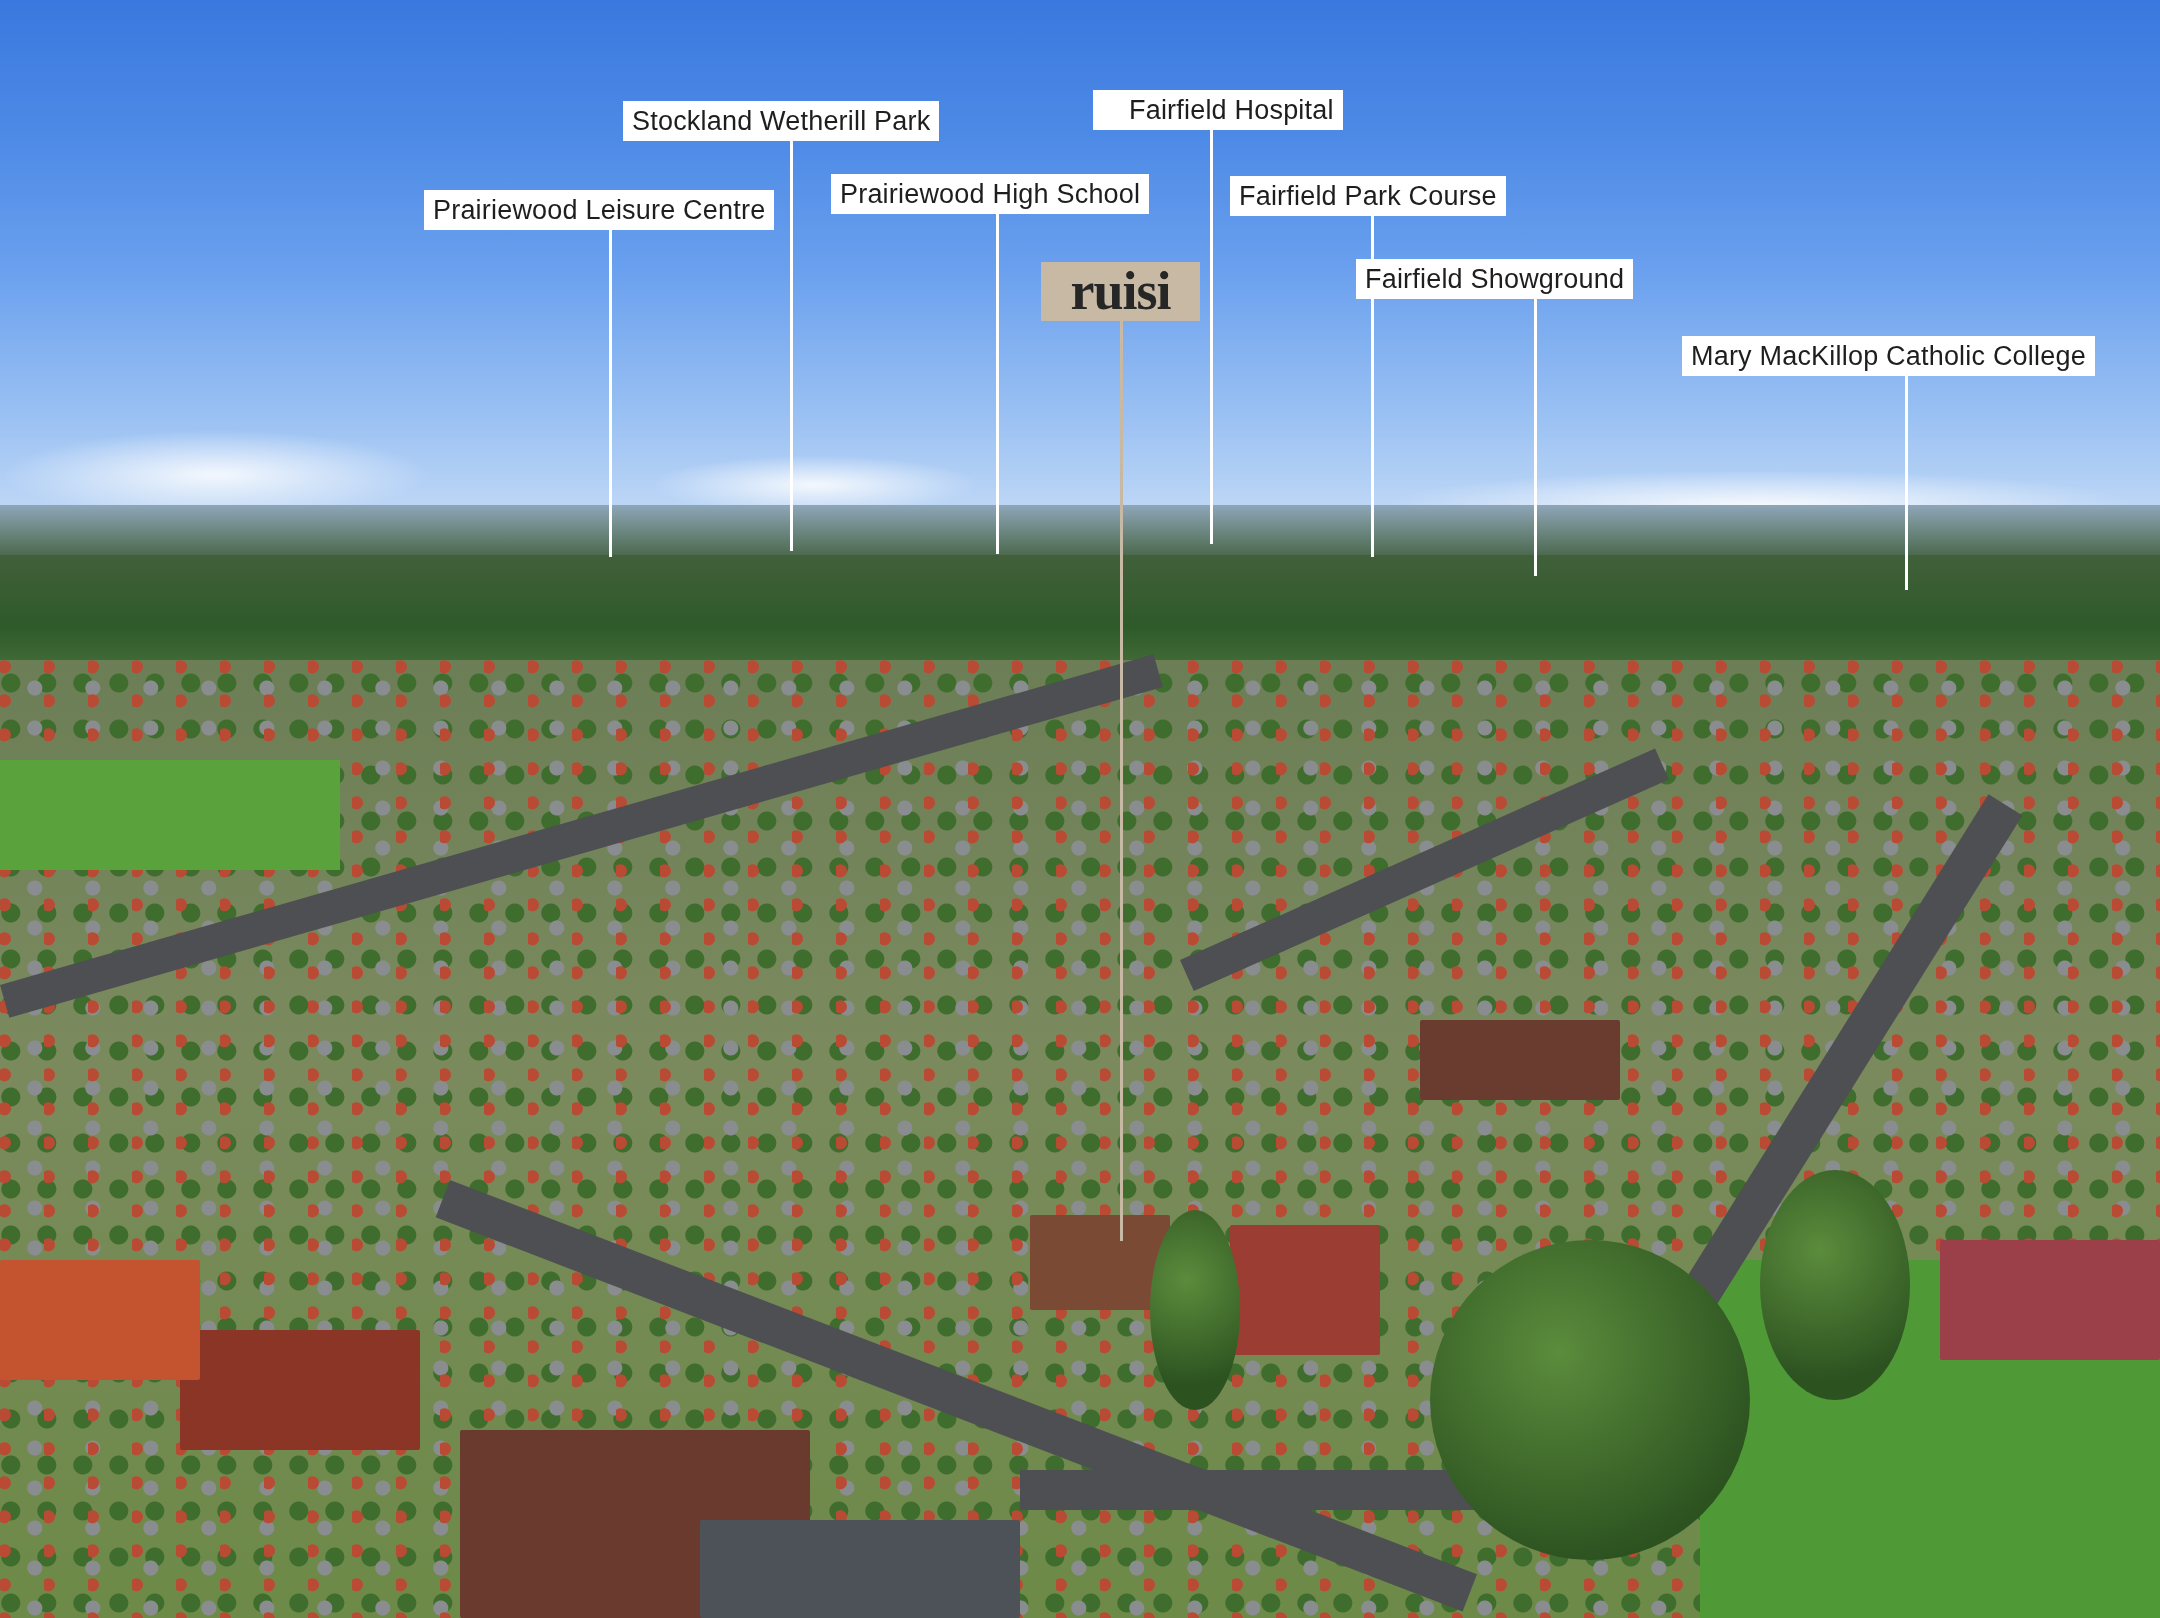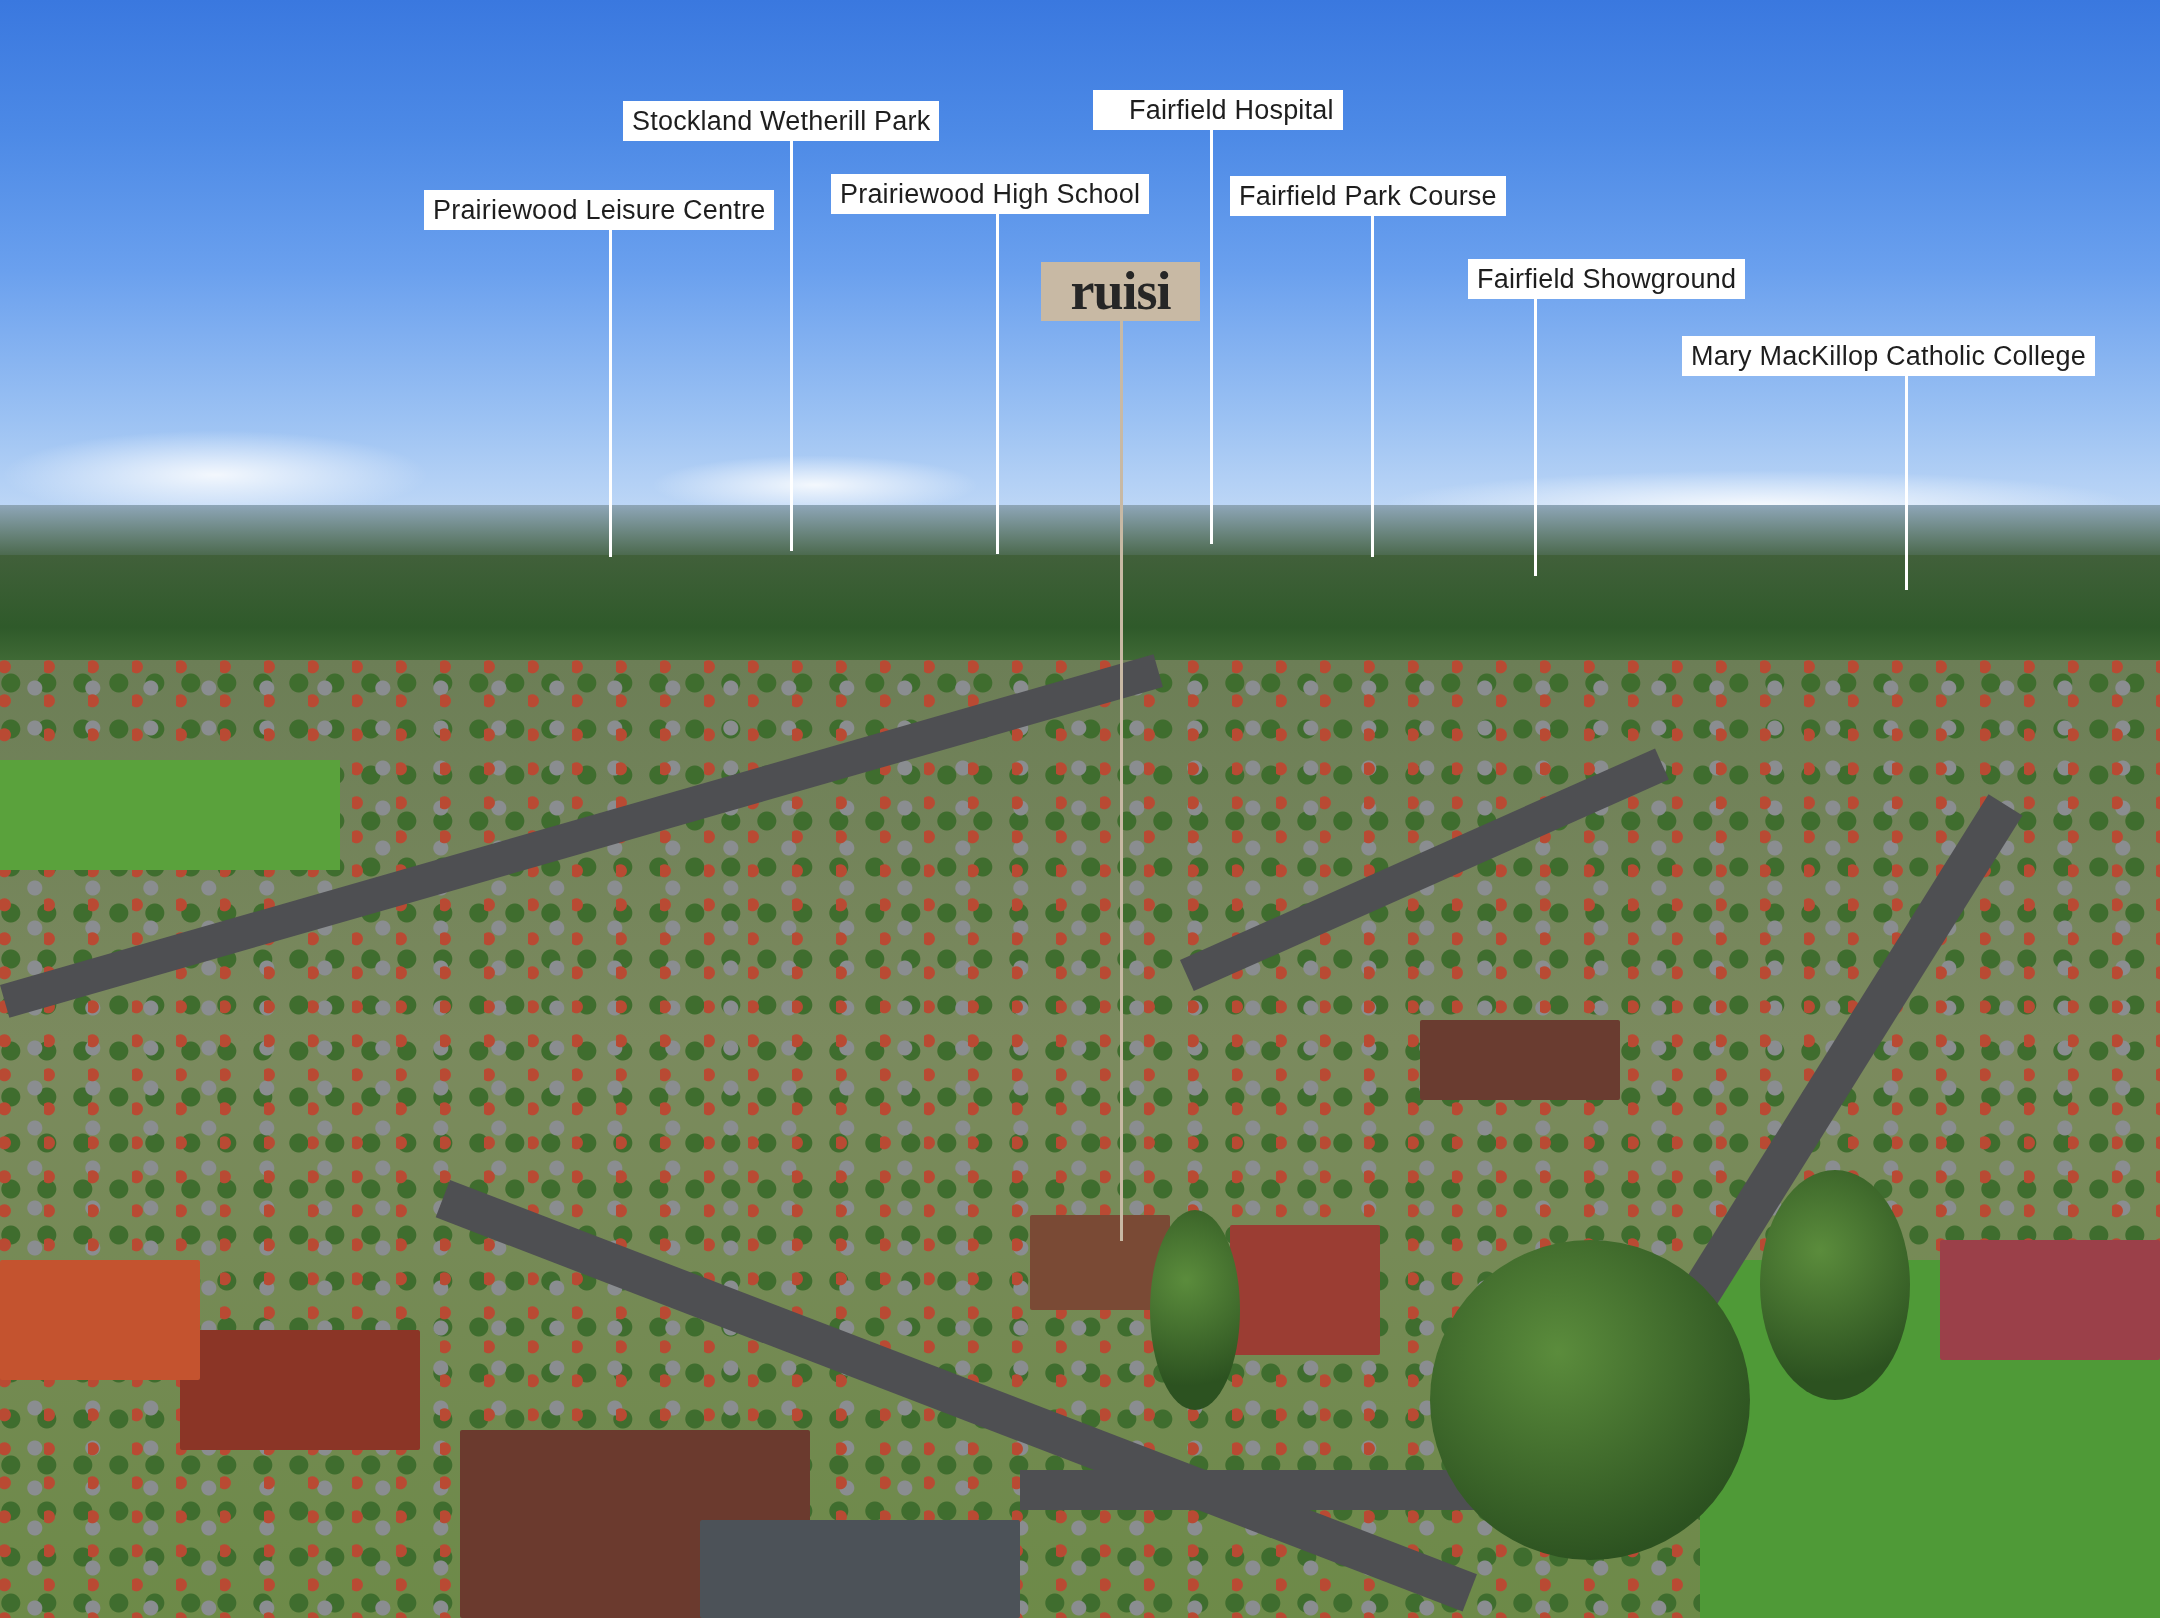--- a/index.html
+++ b/index.html
@@ -69,16 +69,16 @@
 <div class="leader" style="left:1371px;top:216px;height:341px;"></div>
 <div class="leader" style="left:1534px;top:299px;height:277px;"></div>
 <div class="leader" style="left:1905px;top:376px;height:214px;"></div>
 <div class="brand-leader" style="left:1120px;top:321px;height:920px;"></div>
 
 <div class="label" style="left:424px;top:190px;">Prairiewood Leisure Centre</div>
 <div class="label" style="left:623px;top:90px;margin-top:11px;">Stockland Wetherill Park</div>
 <div class="label" style="left:831px;top:174px;">Prairiewood High School</div>
 <div class="label" style="left:1093px;top:90px;padding-left:36px;">Fairfield Hospital</div>
 <div class="label" style="left:1230px;top:176px;">Fairfield Park Course</div>
-<div class="label" style="left:1468px;top:259px;">Fairfield Showground</div>
+<div class="label" style="left:1356px;top:259px;">Fairfield Showground</div>
 <div class="label" style="left:1682px;top:336px;">Mary MacKillop Catholic College</div>
 
 <div class="brand" style="left:1041px;top:262px;width:159px;height:59px;">ruisi</div>
 
 </body></html>

